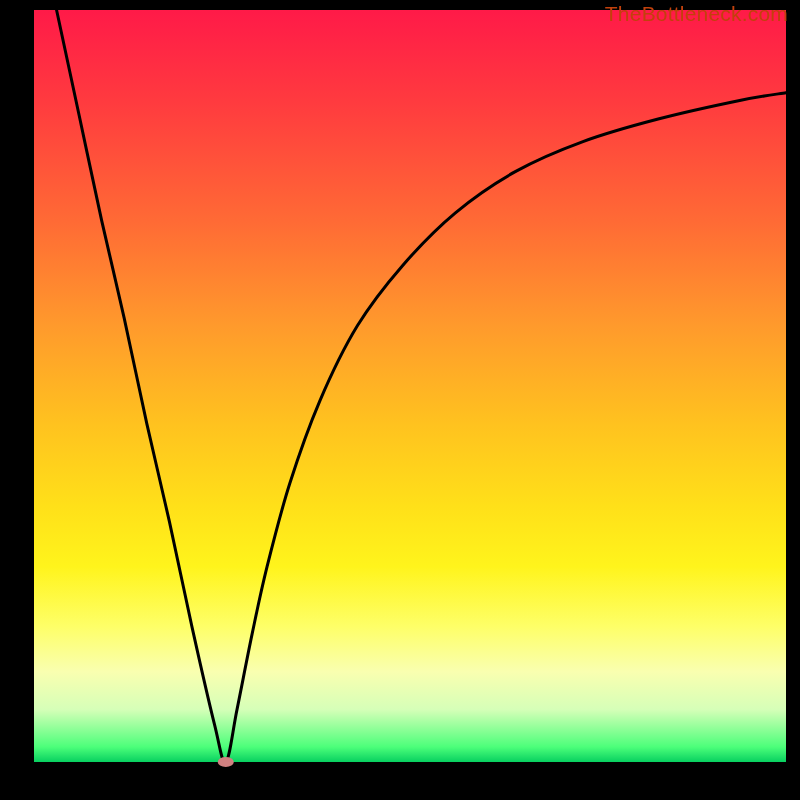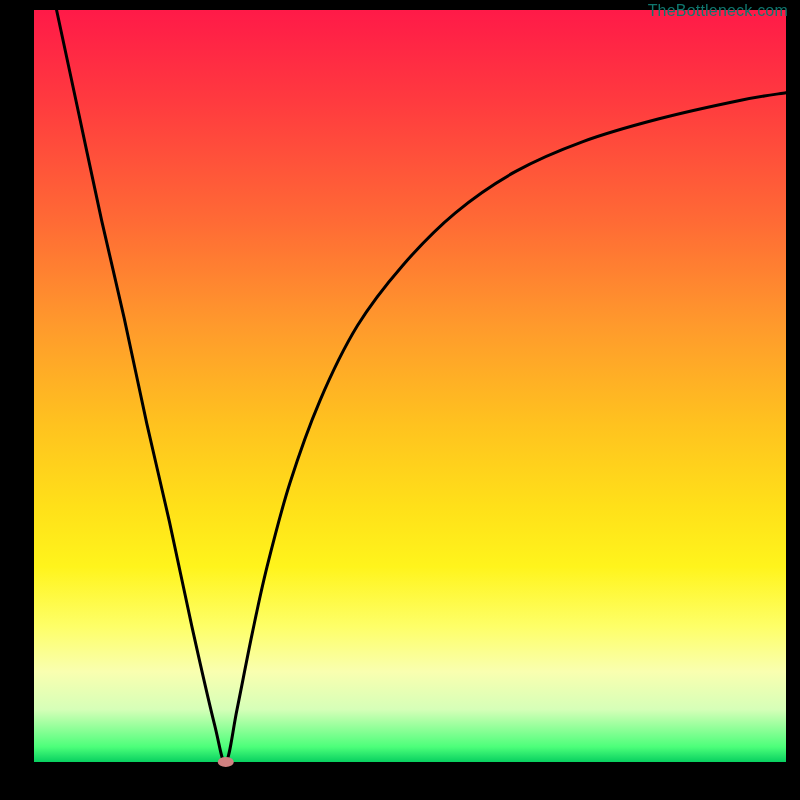--- a/index.html
+++ b/index.html
@@ -45,22 +45,22 @@
     left: 0;
     top: 0;
     width: 752px;
     height: 752px;
     overflow: visible;
   }
   .attribution {
     position: absolute;
     top: 2px;
     right: 12px;
-    color: #0f766e;
-    font-size: 16px;
+    color: #c2410c;
+    font-size: 21px;
     letter-spacing: 0.2px;
     user-select: none;
   }
 </style>
 </head>
 <body>
 
 <div class="frame">
 
   <div class="plot-area">

